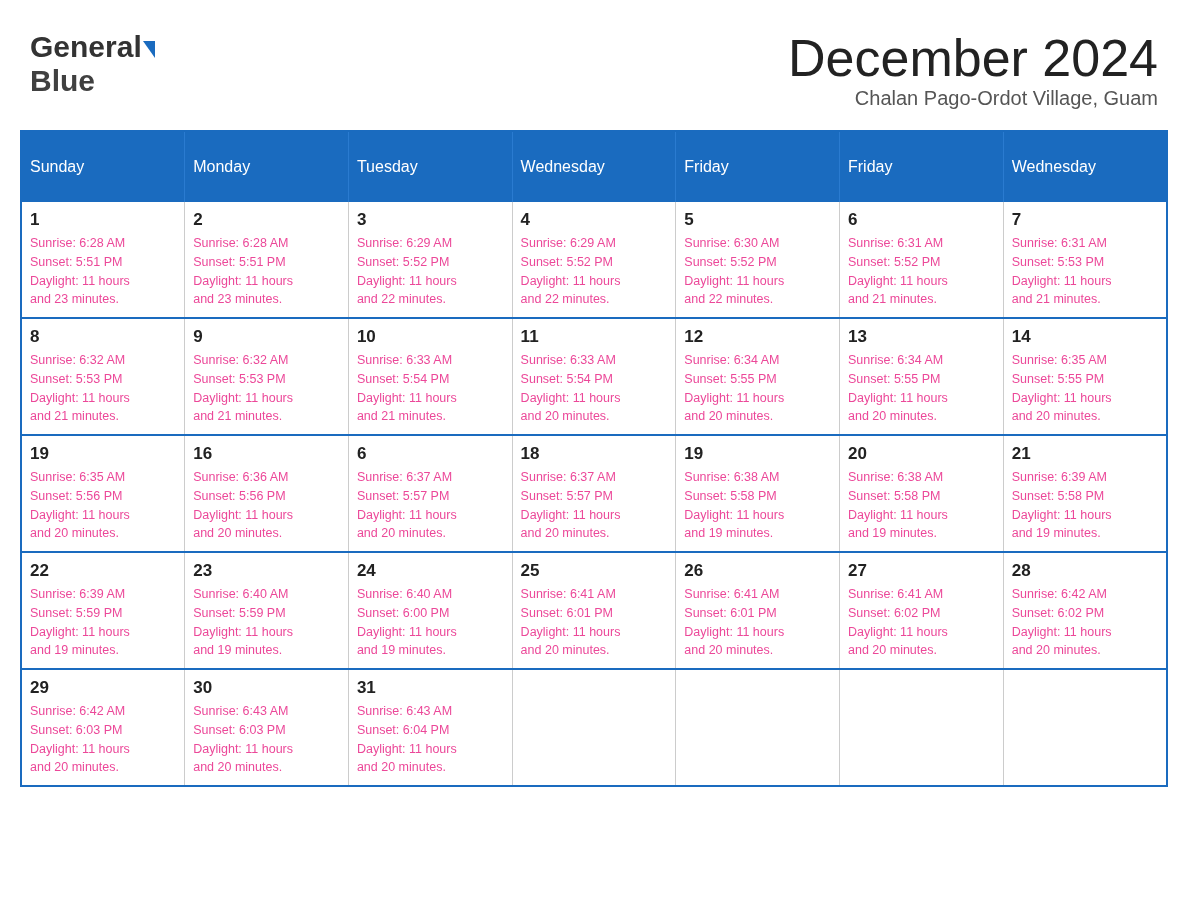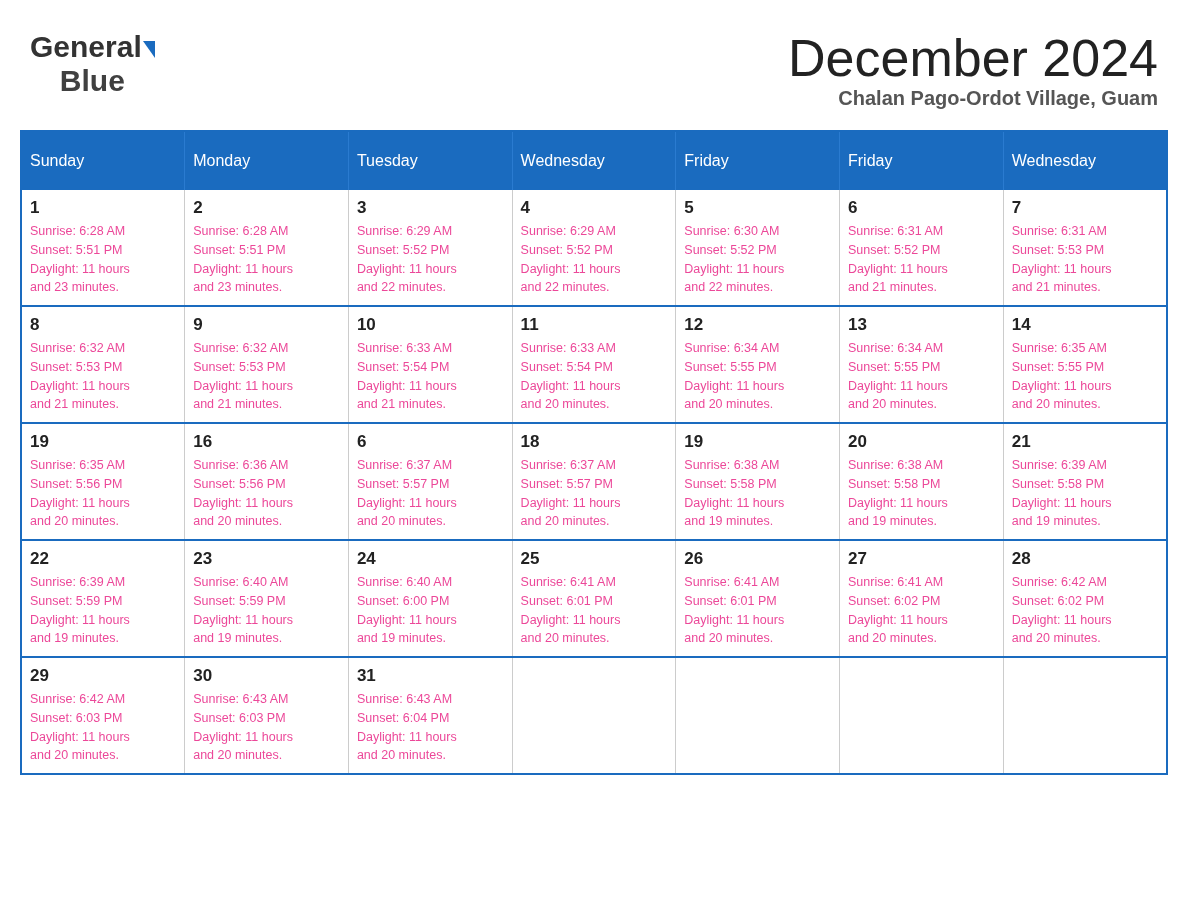--- a/index.html
+++ b/index.html
@@ -13,45 +13,45 @@
     .header-area {
       display: flex;
       justify-content: space-between;
       align-items: flex-start;
       margin-bottom: 20px;
       padding: 10px 10px 0 10px;
     }
     .logo {
       display: flex;
       flex-direction: column;
-      align-items: center;
+      align-items: flex-start;
     }
     .title-area {
       text-align: right;
     }
     .month-title {
       font-size: 52px;
       font-weight: 300;
       color: #222;
       line-height: 1.1;
     }
     .location-title {
       font-size: 20px;
       color: #555;
-      font-weight: bold;
+      font-weight: normal;
     }
     .calendar-table {
       width: 100%;
       border-collapse: collapse;
       border: 2px solid #1a6bbf;
     }
     .calendar-table th {
       background: #1a6bbf;
       color: #fff;
-      padding: 20px 8px;
+      padding: 26px 8px;
       font-size: 16px;
       font-weight: normal;
       text-align: left;
       border-right: 1px solid #2a7bd0;
     }
     .calendar-table th:last-child {
       border-right: none;
     }
     .calendar-table td {
       vertical-align: top;

